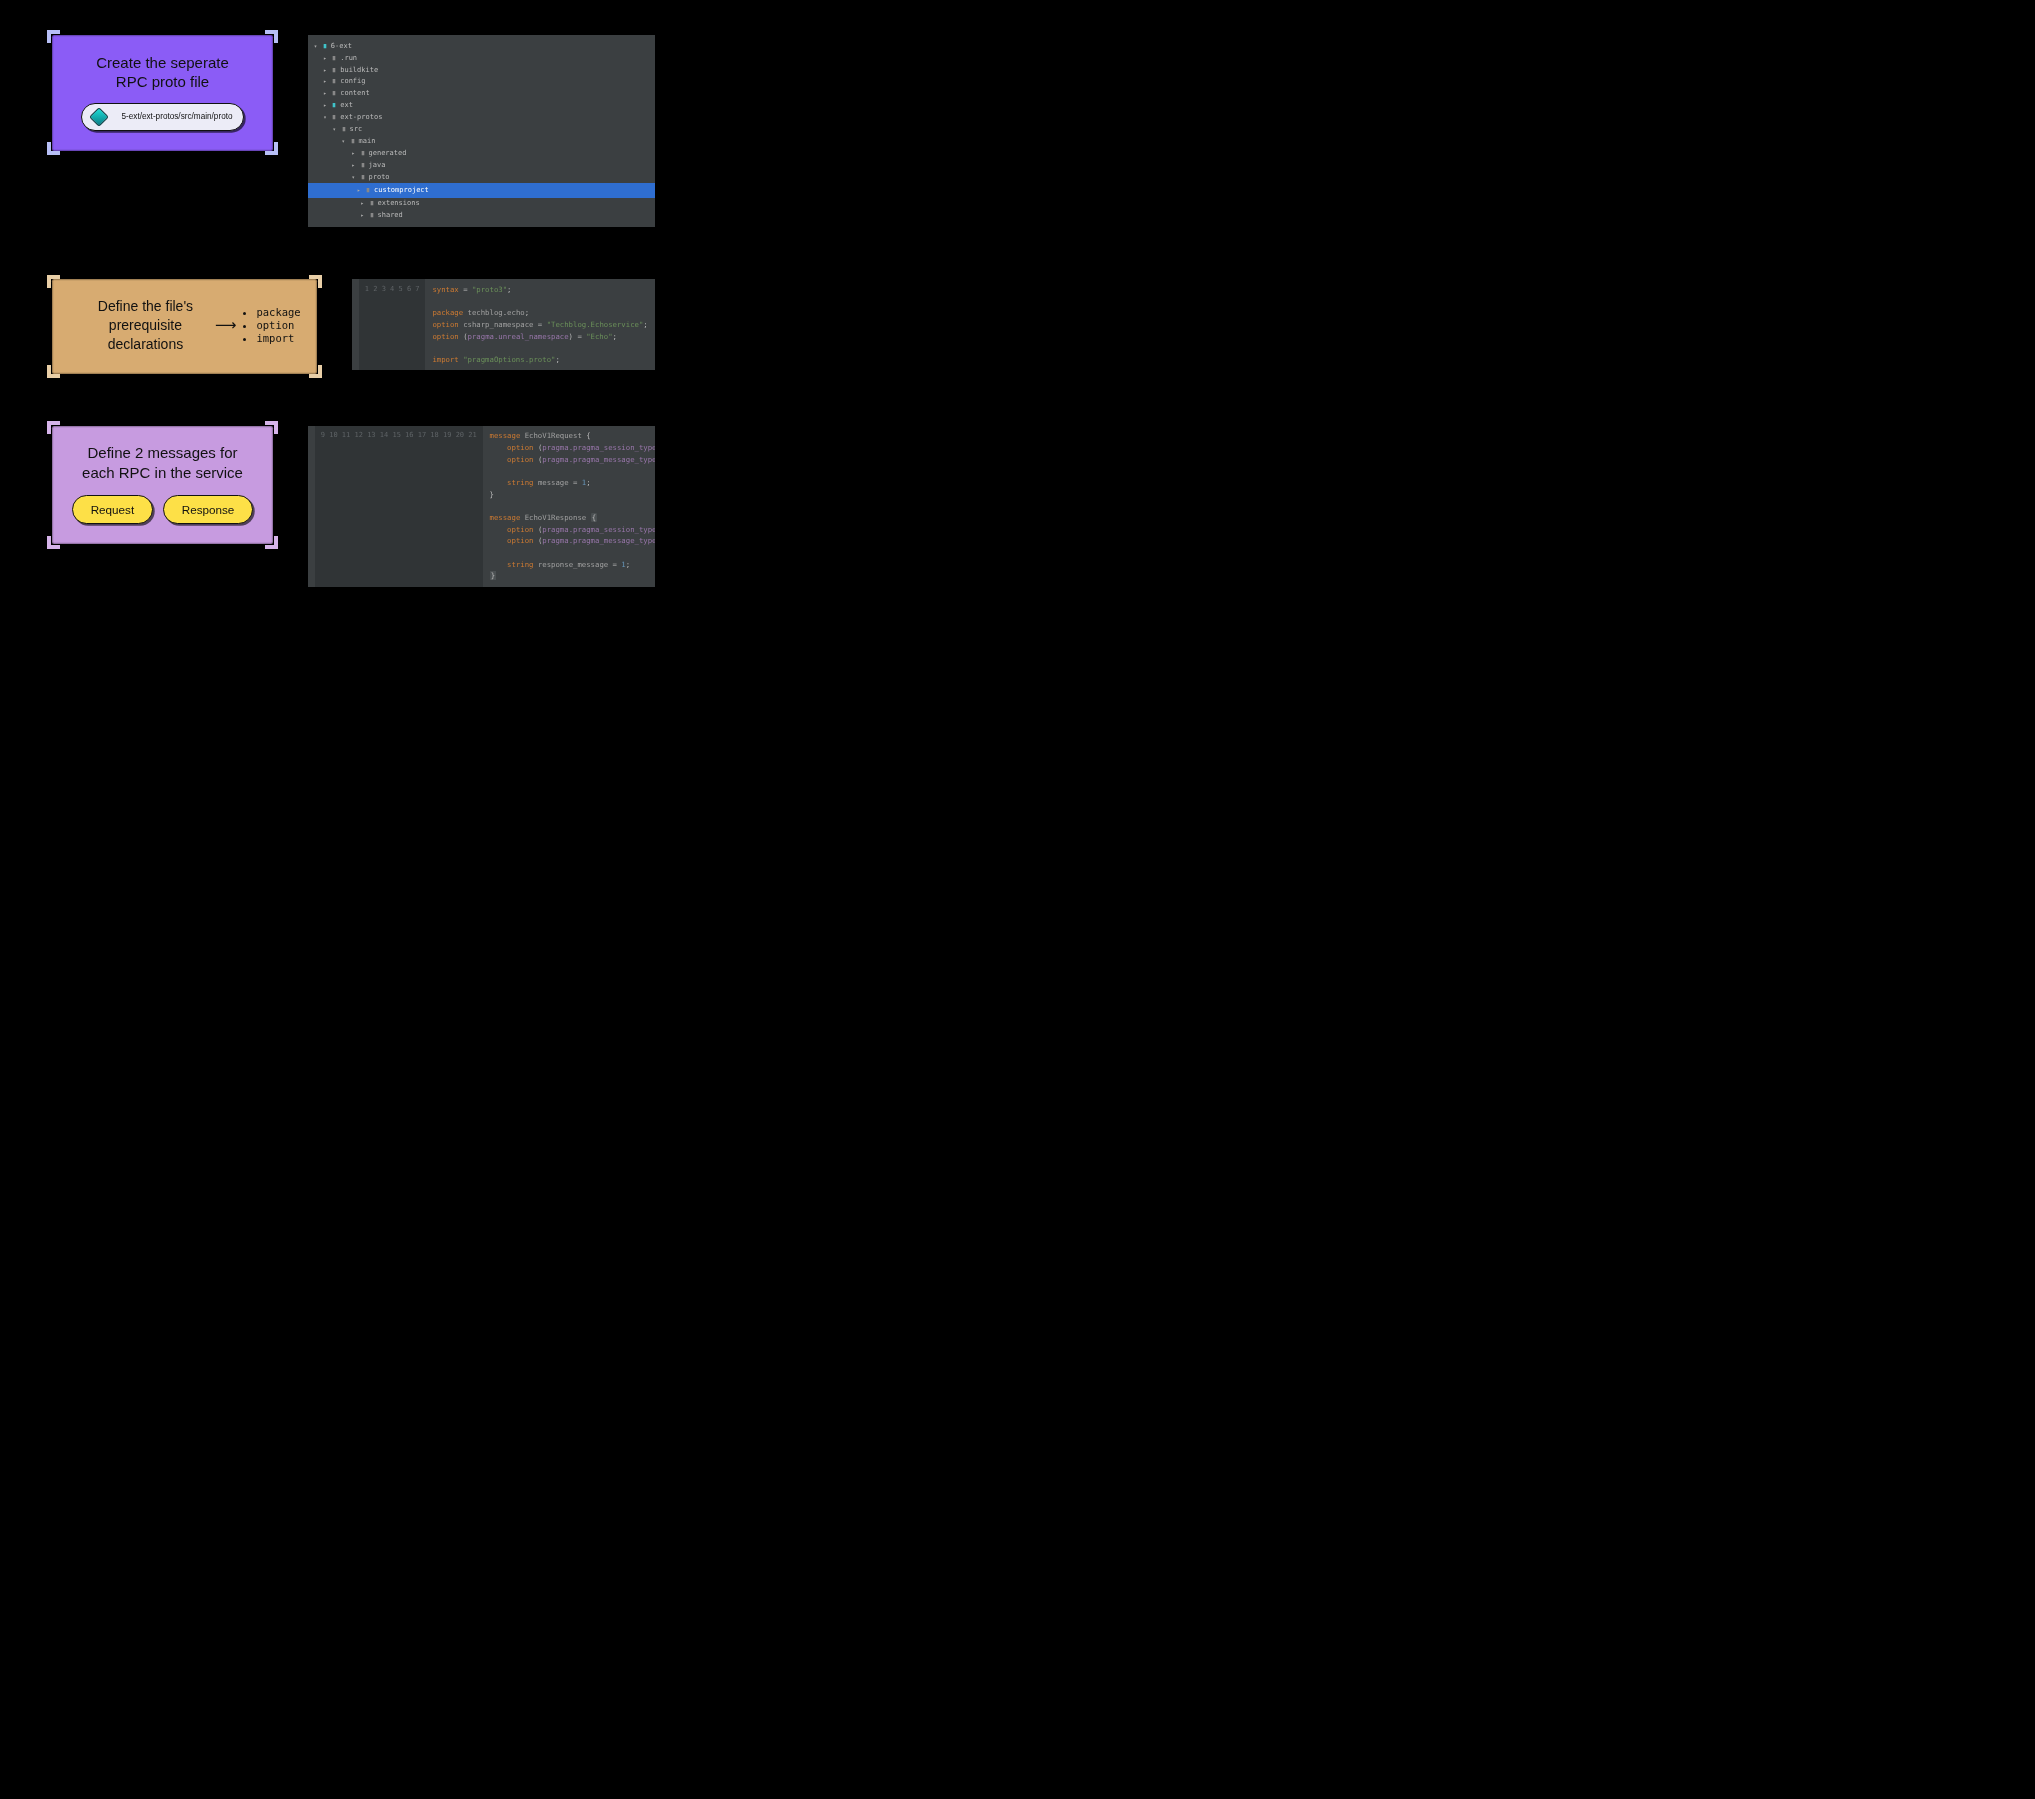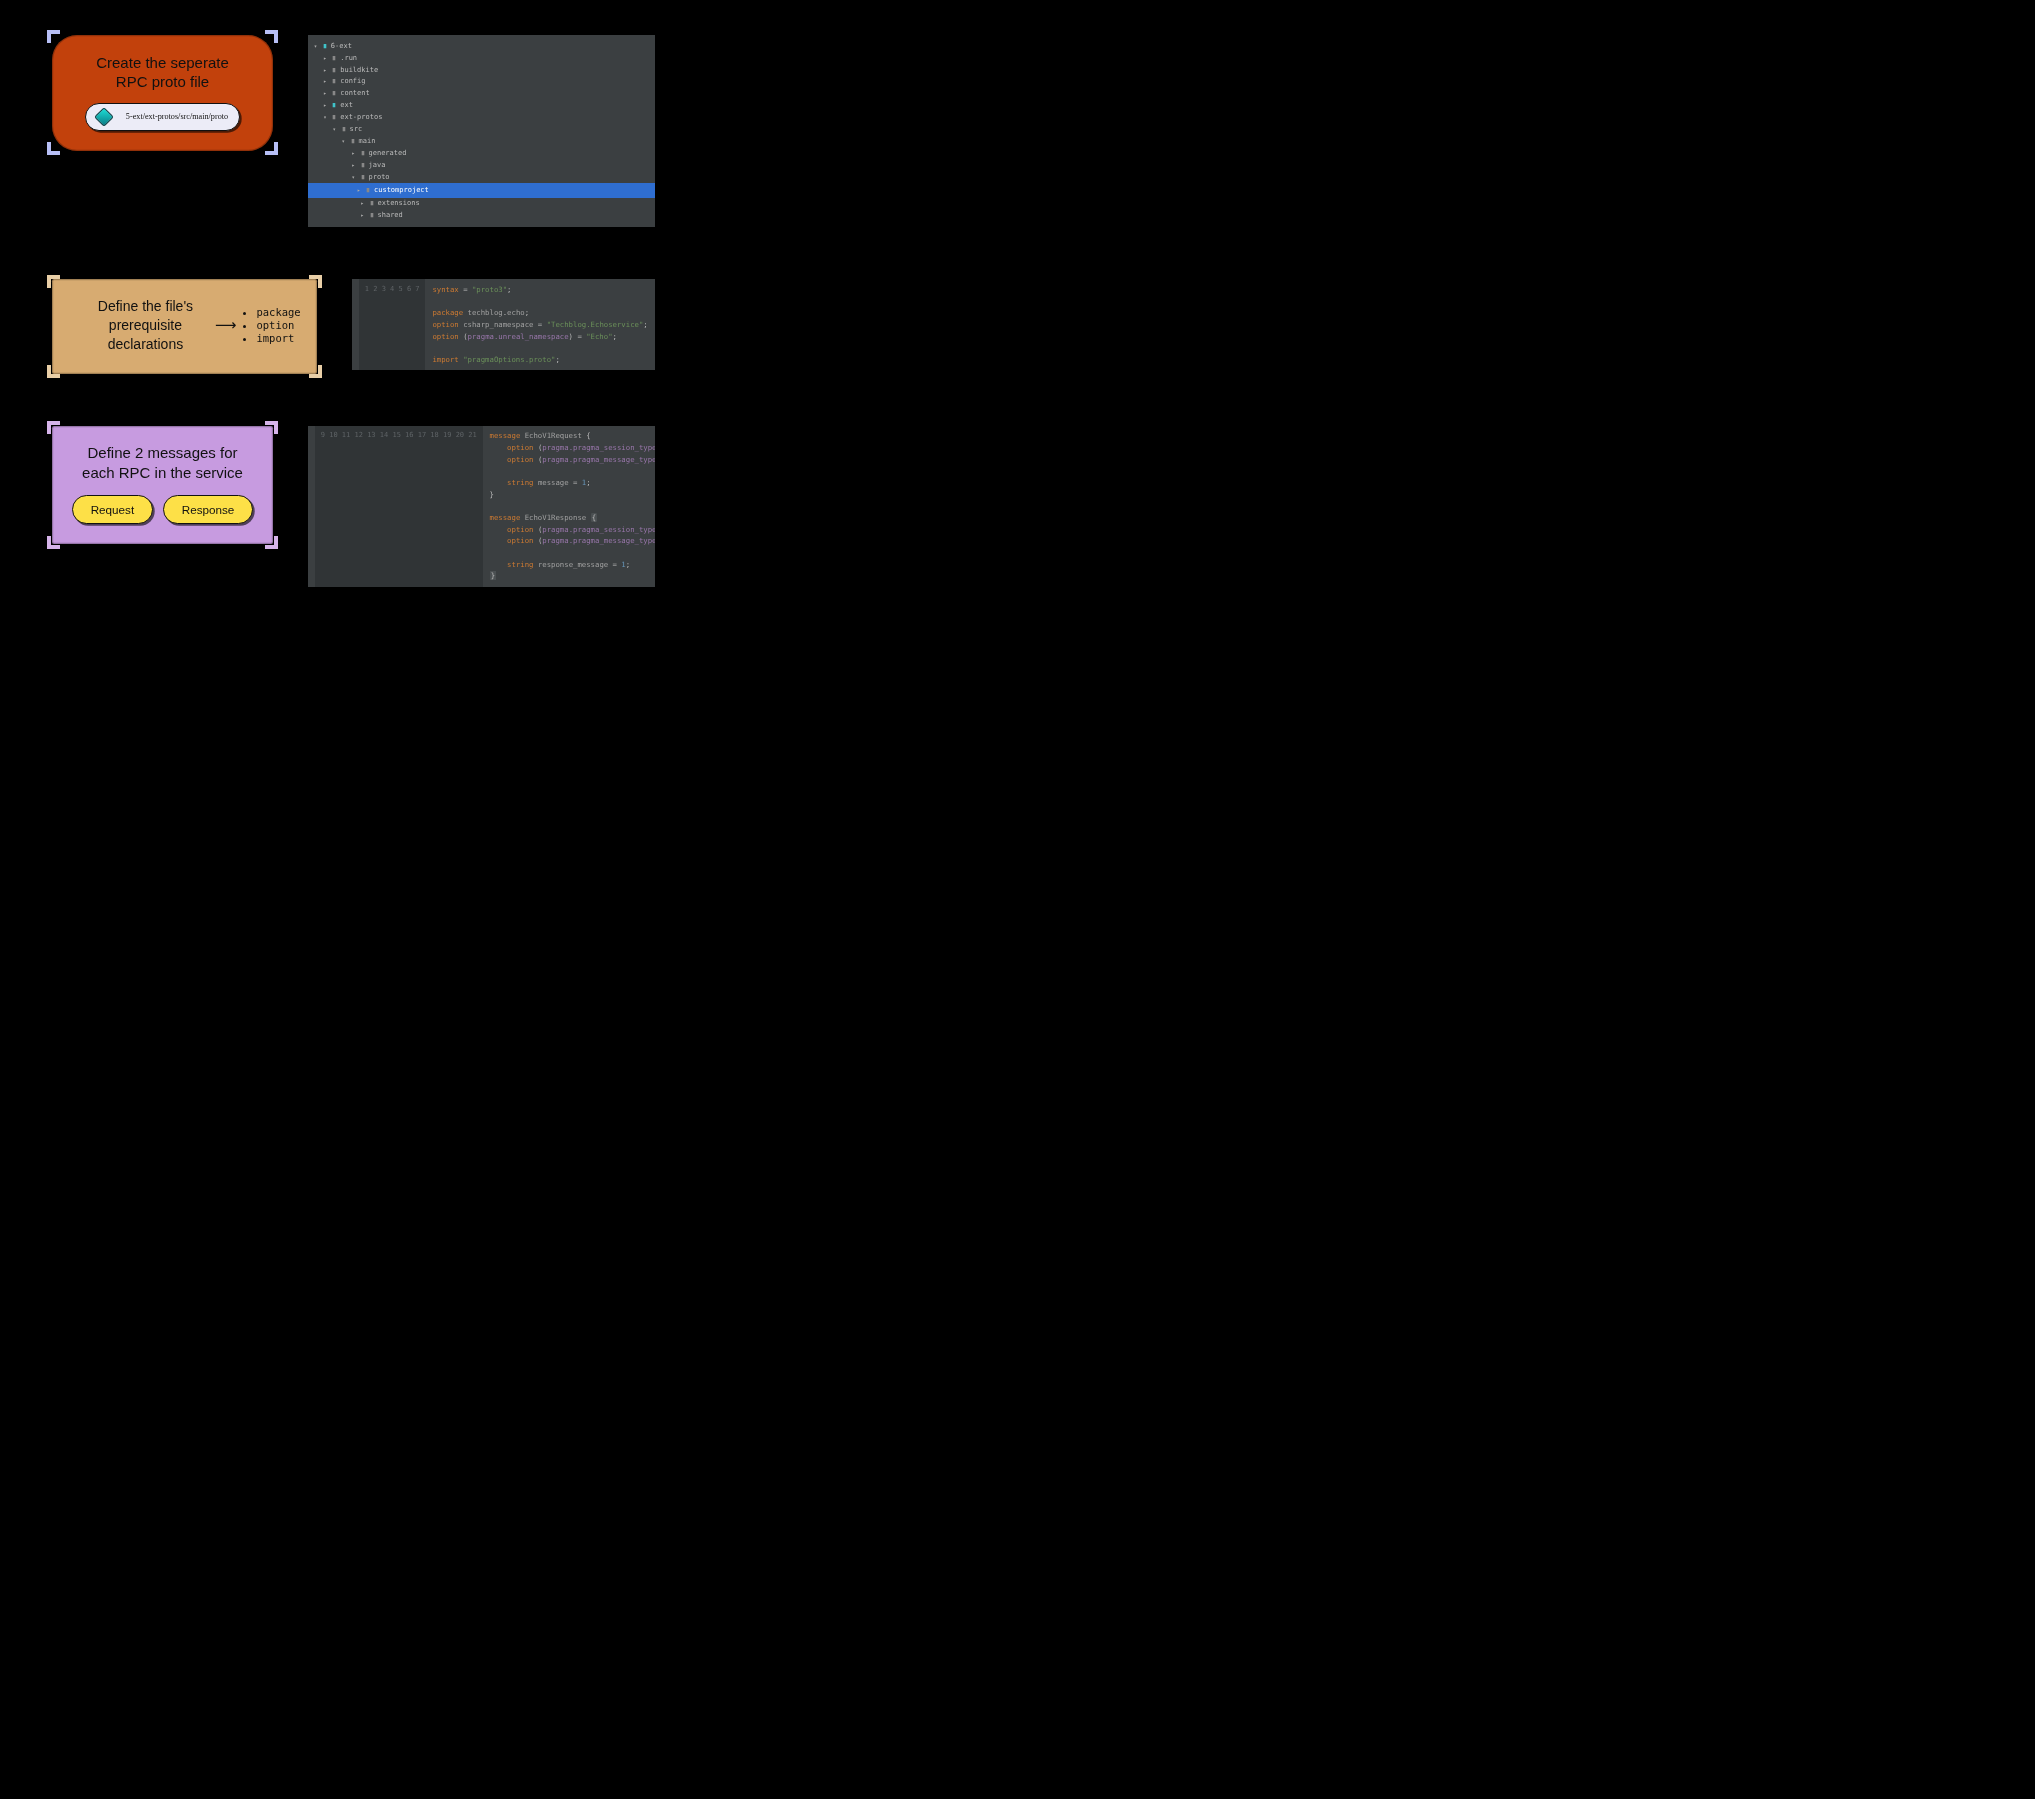--- a/index.html
+++ b/index.html
@@ -28,21 +28,21 @@
   }
   .corner {
     position: absolute;
     width: 13px; height: 13px;
     border: 4.7px solid currentColor;
   }
   .corner.tl { top: -4.7px; left: -4.7px; border-right: none; border-bottom: none; }
   .corner.tr { top: -4.7px; right: -4.7px; border-left: none; border-bottom: none; }
   .corner.bl { bottom: -4.7px; left: -4.7px; border-right: none; border-top: none; }
   .corner.br { bottom: -4.7px; right: -4.7px; border-left: none; border-top: none; }
-  .card1 { background:#c2410c;border-radius:25px; }
+  .card1 { background:#8b5cf6; }
   .card1 .corner{ color:#b7bff6; }
   .card2 { background:#d7ab71; width:265px;padding-left:32px; }
   .card2 .corner{ color:#e9cfa7; }
   .card3 { background:#c79be0; }
   .card3 .corner{ color:#d6b4ea; }
 
   .card-title {
     text-align: center;
     font-size: 15px;
     font-weight: 400;
@@ -51,21 +51,21 @@
   }
   .pill {
     margin: 11.7px auto 0;
     background: #ececf7;
     border: 1.2px solid #111;
     border-radius: 582px;
     padding: 5.8px 10.5px;
     display: flex;
     align-items: center;
     gap: 15px;
-    font-family: Liberation Serif, serif;
+    font-family: Liberation Sans, sans-serif;
     font-size: 8.2px;
     color:#111;
     width: fit-content;
     box-shadow: 1.7px 1.7px 0 rgba(0,0,0,.6);
   }
   .gem {
     width: 14px; height: 14px;
     background: linear-gradient(135deg,#1de0d8,#0a7a84);
     transform: rotate(45deg);
     border: 1.2px solid #063b40;

